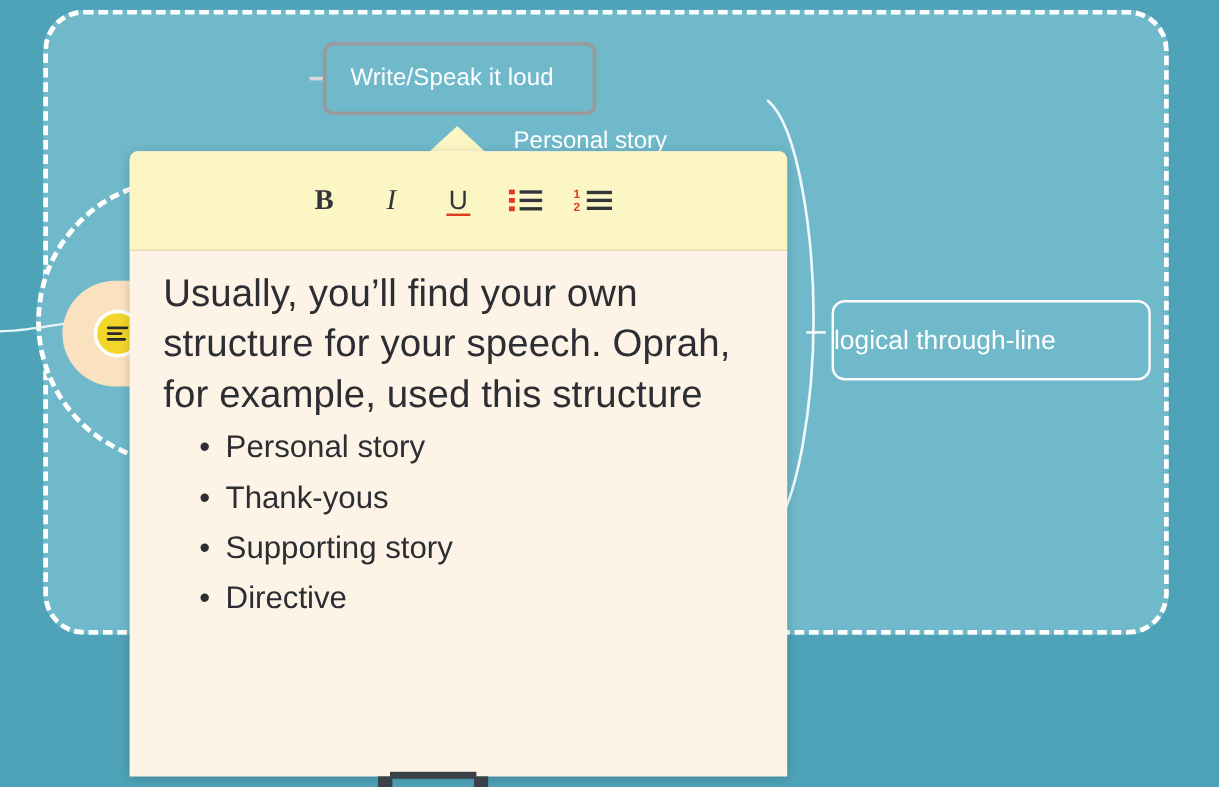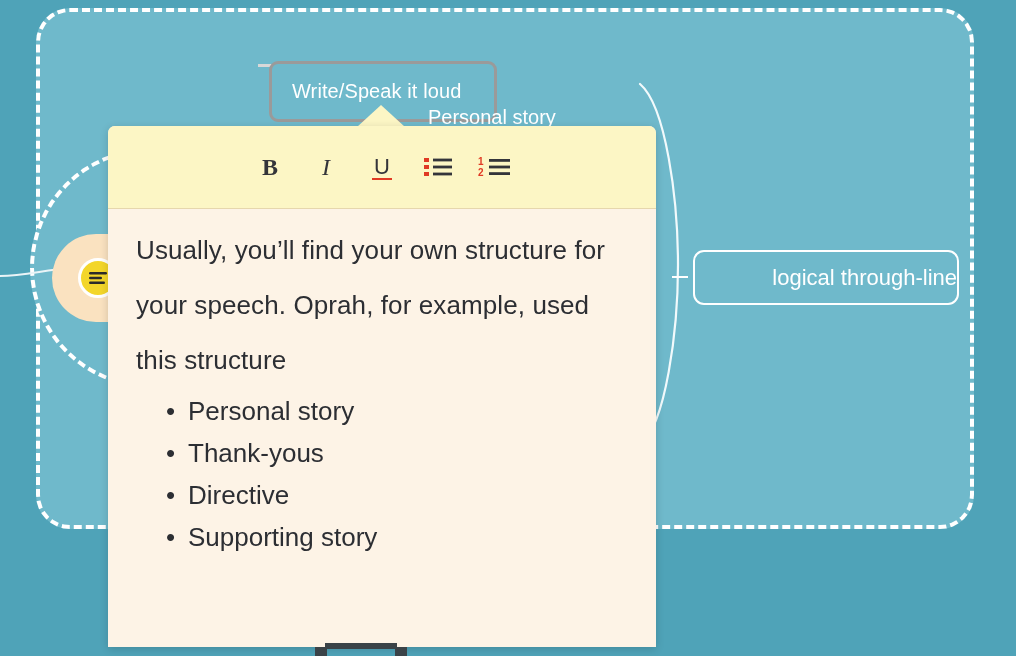--- a/index.html
+++ b/index.html
@@ -111,21 +111,20 @@
     background: #6fb9cb;
     border: 3px solid #9a9a9a;
     border-radius: 9px;
     box-sizing: border-box;
     display: flex;
     align-items: center;
     padding-left: 20px;
     color: #ffffff;
     font-size: 20px;
     letter-spacing: .1px;
-    margin-top: 26px;
   }
   .node-write-stub {
     position: absolute;
     left: 258px;
     top: 64px;
     width: 14px;
     height: 3px;
     background: #d8d8d8;
   }
 
@@ -147,27 +146,27 @@
     background: #e3e3e3;
     border-radius: 2px;
   }
 
   
   .node-logical {
     position: absolute;
     left: 693px;
     top: 250px;
     width: 266px;
-    height: 55px;
+    height: 67px;
     border: 2px solid #ffffff;
     border-radius: 11px;
     box-sizing: border-box;
     display: flex;
     align-items: center;
-    justify-content: flex-end;
+    justify-content: flex-start;
     color: #ffffff;
     font-size: 22px;
   }
   .node-logical-stub {
     position: absolute;
     left: 672px;
     top: 276px;
     width: 16px;
     height: 2px;
     background: #ffffff;
@@ -227,22 +226,22 @@
     left: 7px; right: 7px; bottom: 4px;
     height: 2px;
     background: #e03a24;
   }
 
   .note-body {
     padding: 14px 26px 0 28px;
     color: #2c2e33;
   }
   .note-para {
-    font-size: 26px;
-    line-height: 55px;
+    font-size: 32px;
+    line-height: 42px;
     margin: 0 0 2px 0;
     letter-spacing: .1px;
   }
   .note-list {
     list-style: none;
     margin: 0;
     padding: 0 0 0 30px;
   }
   .note-list li {
     font-size: 26px;
@@ -346,22 +345,22 @@
         </svg>
       </div>
 
     </div>
 
     <div class="note-body">
       <p class="note-para">Usually, you’ll find your own structure for your speech. Oprah, for example, used this structure</p>
       <ul class="note-list">
         <li>Personal story</li>
         <li>Thank-yous</li>
+        <li>Supporting story</li>
         <li>Directive</li>
-        <li>Supporting story</li>
       </ul>
     </div>
   </div>
 
   <svg class="note-resize" viewBox="0 0 92 13">
     <rect x="0" y="4" width="12" height="9" fill="#3a4247"></rect>
     <rect x="80" y="4" width="12" height="9" fill="#3a4247"></rect>
     <rect x="10" y="0" width="72" height="6" fill="#3a4247"></rect>
   </svg>
 

